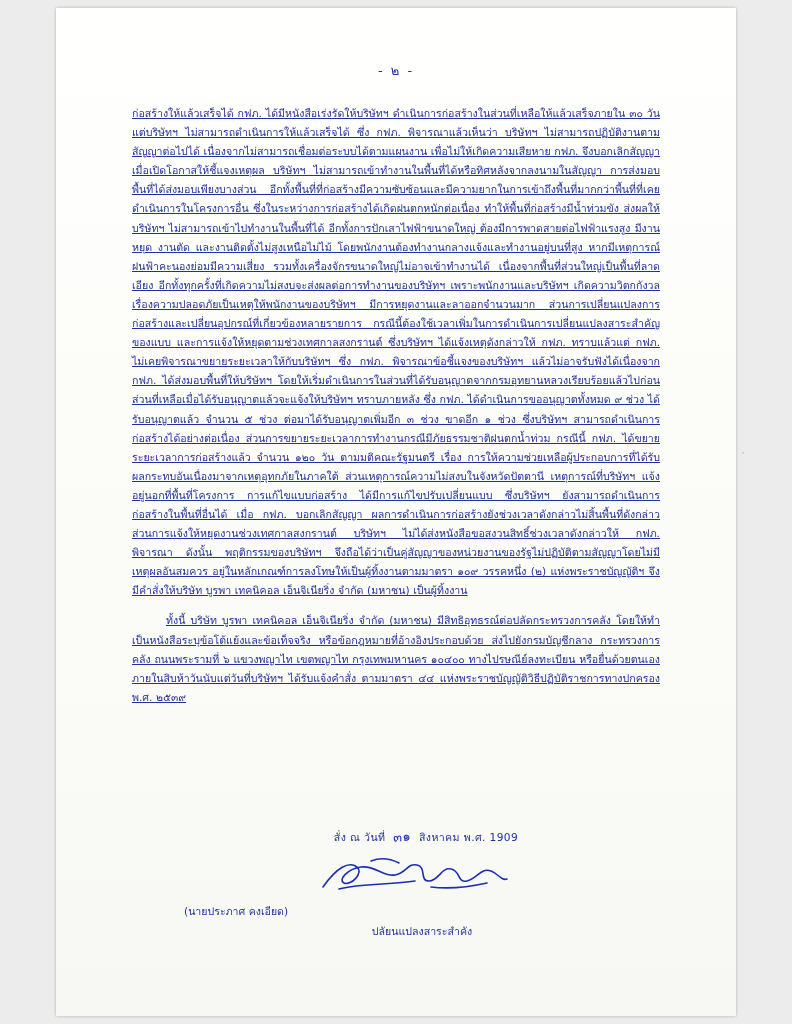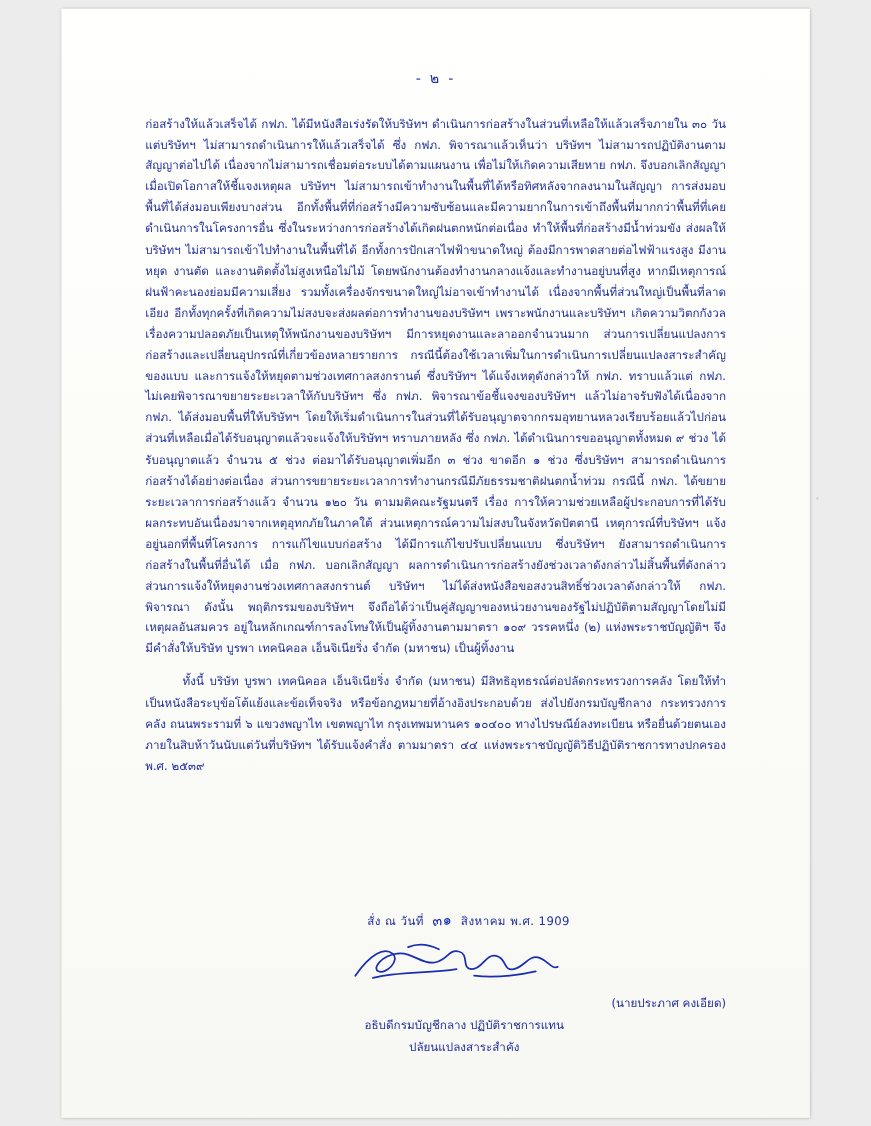--- a/index.html
+++ b/index.html
@@ -56,20 +56,21 @@
     position: absolute;
     left: 76px;
     top: 96px;
     width: 528px;
     font-size: 10.6px;
     line-height: 19.1px;
     color: #22309a;
     text-align: justify;
     text-justify: inter-word;
     word-spacing: 0.2px;
+    text-decoration: underline;
   }
   .body-text p {
     margin: 0;
   }
   .body-text p.indent {
     text-indent: 34px;
     margin-top: 11px;
   }
   .signature-block {
     position: absolute;
@@ -91,21 +92,21 @@
     color: #1a2fb0;
     transform: rotate(-6deg);
     font-family: "DejaVu Serif", serif;
   }
   .sig-svg {
     display: block;
     margin: 6px auto 0 auto;
     padding-left: 40px;
   }
   .sig-name {
-    text-align: right;
+    text-align: left;
     padding-left: 52px;
     margin-top: 4px;
   }
   .sig-title1, .sig-title2 {
     text-align: center;
     padding-left: 52px;
     margin-top: 3px;
   }
   .speck {
     position: absolute;
@@ -144,19 +145,18 @@
         <svg class="sig-svg" width="210" height="46" viewBox="0 0 210 46">
           <g fill="none" stroke="#1a2fb0" stroke-width="1.6" stroke-linecap="round" stroke-linejoin="round">
             <path d="M12 34 C26 14, 38 8, 46 14 C53 20, 40 33, 33 30 C27 27, 36 16, 50 14 C64 12, 72 24, 84 22 C96 20, 96 10, 106 12 C116 14, 108 28, 118 28 C128 28, 130 14, 140 16 C150 18, 146 30, 156 28 C166 26, 170 14, 180 18 C188 21, 190 28, 196 26"></path>
             <path d="M28 36 C50 30, 80 32, 104 28"></path>
             <path d="M120 34 C136 36, 158 34, 176 30"></path>
             <path d="M60 8 C70 4, 80 6, 88 10"></path>
           </g>
         </svg>
 
         <div class="sig-name">(นายประภาศ คงเอียด)</div>
-        <div class="sig-title1">อธิบดีกรมบัญชีกลาง ปฏิบัติราชการแทน</div>
         <div class="sig-title2">ปลัยนแปลงสาระสำคัง</div>
       </div>
 
     </div>
   </div>
 </div>
 
 </body></html>

